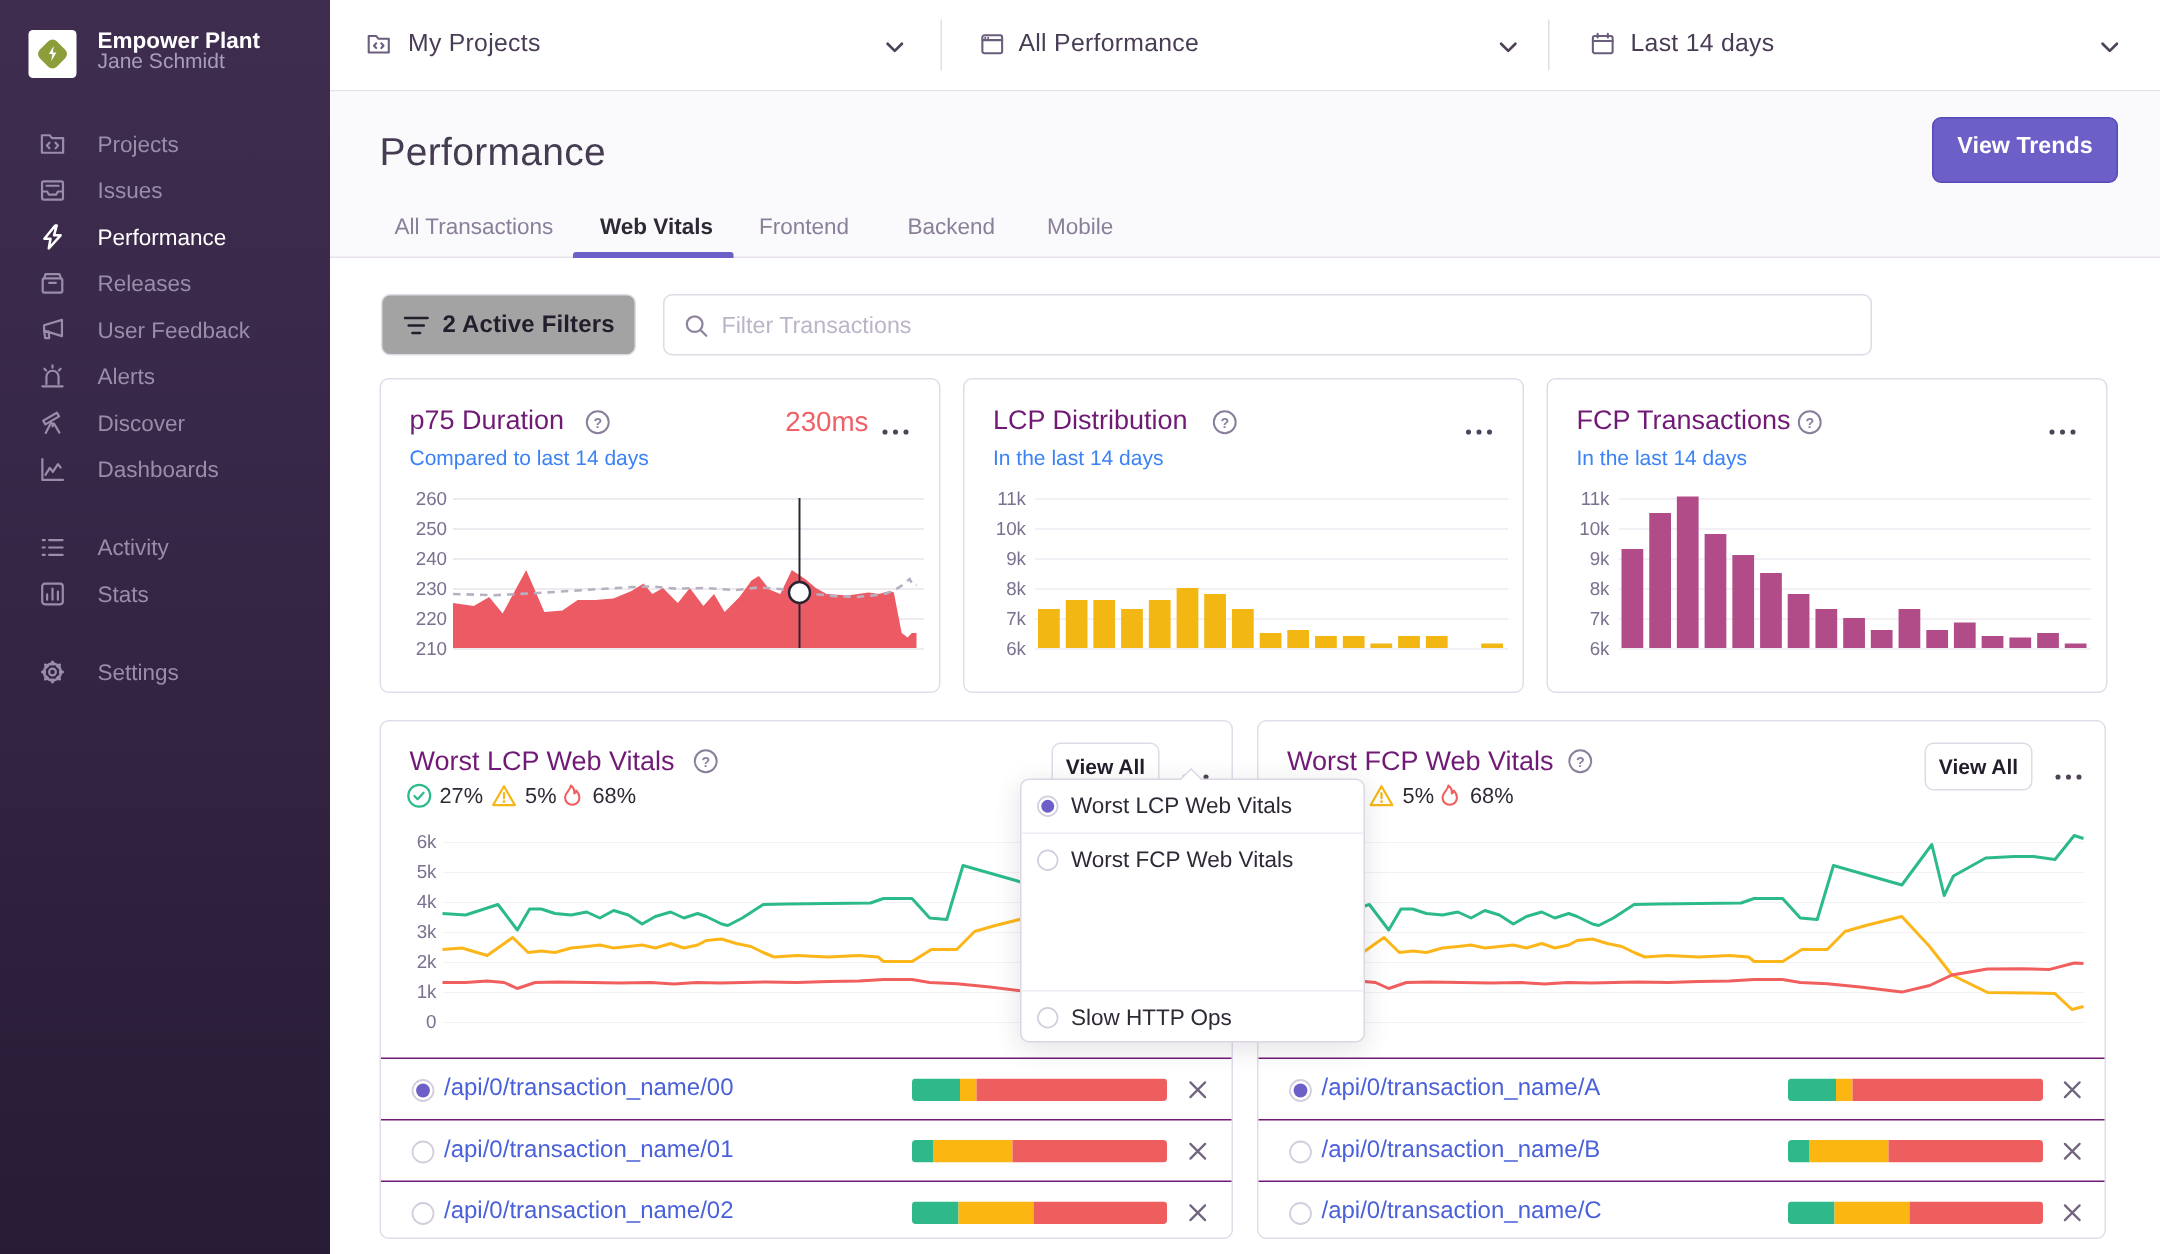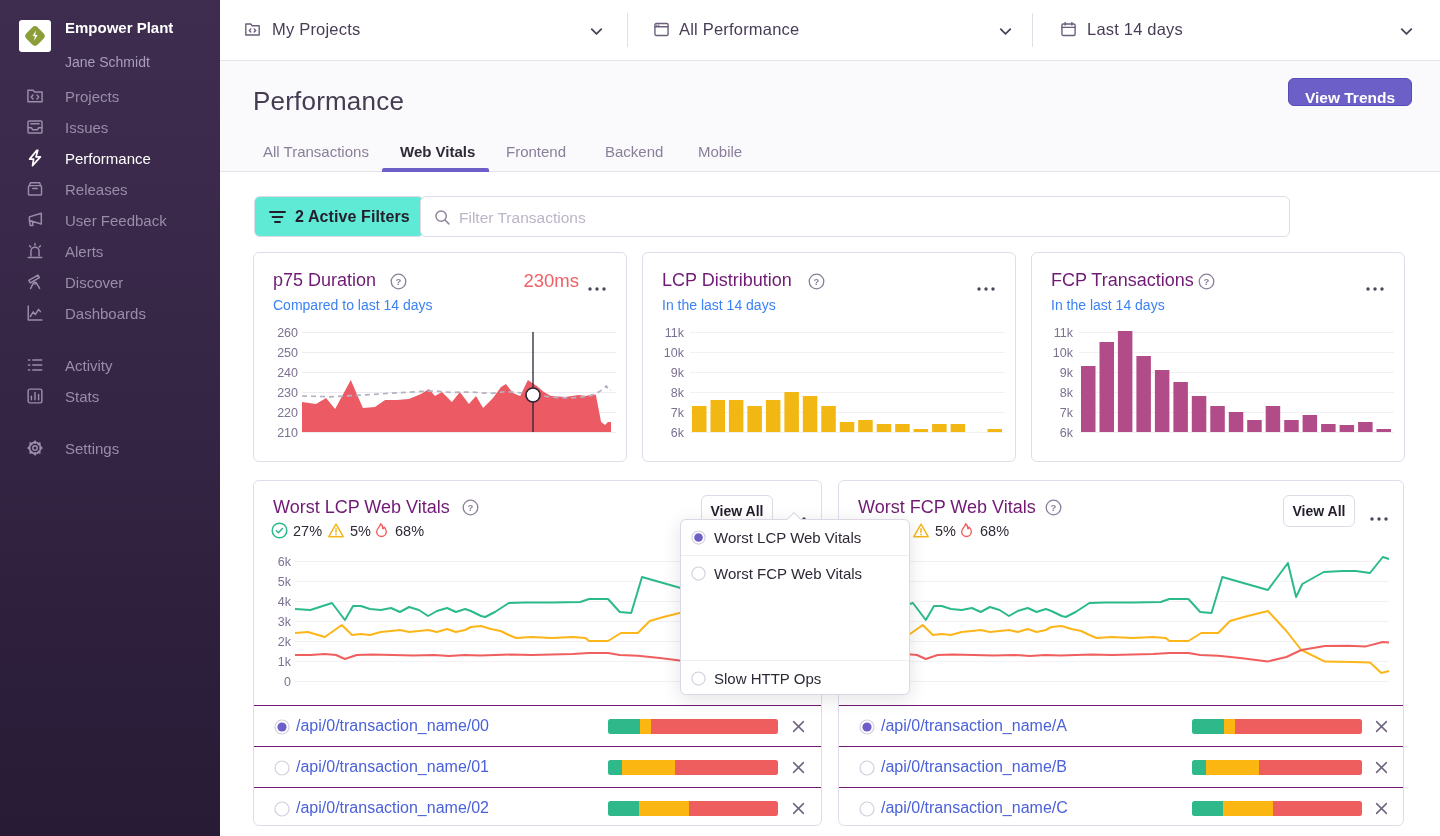--- a/index.html
+++ b/index.html
@@ -1,40 +1,40 @@
 <!DOCTYPE html>
 <html><head><meta charset="utf-8"><style>
 *{margin:0;padding:0;box-sizing:border-box}
 body{width:1440px;height:836px;font-family:"Liberation Sans",sans-serif;position:relative;background:#fff;overflow:hidden}
 .abs{position:absolute}
 .sidebar{position:absolute;left:0;top:0;width:220px;height:836px;background:linear-gradient(180deg,#3f2d4f 0%,#362646 45%,#271b35 100%)}
 .logo{position:absolute;left:19px;top:20px;width:32px;height:32px;background:#fff;border-radius:3px}
 .logo svg{position:absolute;left:3px;top:2px}
 .orgname{position:absolute;left:65px;top:19px;color:#fff;font-size:15px;font-weight:bold}
-.username{position:absolute;left:65px;top:54px;color:#a99dba;font-size:14px}
+.username{position:absolute;left:65px;top:32px;color:#a99dba;font-size:14px}
 .nav{position:absolute;left:0;top:84px;width:220px}
 .nav .it{position:absolute;left:26px;height:24px;display:flex;align-items:center;color:#998da9;font-size:15px}
 .nav .it svg{margin-right:21px}
 .nav .it.act{color:#fff}
 .topbar{position:absolute;left:220px;top:0;width:1220px;height:61px;background:#fff;border-bottom:1px solid #e7e1ea}
 .tbs{position:absolute;top:0;height:60px}
 .tbs .lab{position:absolute;top:20px;font-size:16.5px;color:#493d56;letter-spacing:.2px}
 .tbs .tic{position:absolute;top:21px}
 .tbs .ch{position:absolute;top:23px}
 .tbsep{position:absolute;top:13px;width:1px;height:34px;background:#e3dde8}
 .header{position:absolute;left:220px;top:61px;width:1220px;height:111px;background:#faf9fb;border-bottom:1px solid #e7e1ea}
 .h1{position:absolute;left:33px;top:25px;font-size:26px;color:#453c52;letter-spacing:.2px}
-.viewtrends{position:absolute;right:28px;top:17px;width:124px;height:28px;background:#6c5fc7;border:1px solid #584ab8;border-radius:6px;color:#fff;font-size:15.5px;font-weight:bold;text-align:center;line-height:38px}
+.viewtrends{position:absolute;right:28px;top:17px;width:124px;height:44px;background:#6c5fc7;border:1px solid #584ab8;border-radius:6px;color:#fff;font-size:15.5px;font-weight:bold;text-align:center;line-height:38px}
 .tab{position:absolute;top:82px;font-size:15px;color:#8a7f99}
 .tab.act{color:#2f2936;font-weight:bold}
 .tabline{position:absolute;left:162px;top:107px;width:107px;height:4px;background:#6c5fc7;border-radius:2px 2px 0 0}
 .content{position:absolute;left:220px;top:173px;width:1220px;height:663px;background:#fff}
-.fbtn{position:absolute;left:34px;top:23px;width:170px;height:41px;border:1px solid #e0dae6;border-radius:6px;background:#5eead4}
+.fbtn{position:absolute;left:34px;top:23px;width:170px;height:41px;border:1px solid #e0dae6;border-radius:6px;background:#a3a3a3}
 .fbtn .t{position:absolute;left:40px;top:11px;font-size:16px;font-weight:bold;color:#241d2c;letter-spacing:.1px}
-.fsearch{position:absolute;left:200px;top:23px;width:870px;height:41px;border:1px solid #e0dae6;border-radius:6px;background:#fff}
+.fsearch{position:absolute;left:222px;top:23px;width:806px;height:41px;border:1px solid #e0dae6;border-radius:6px;background:#fff}
 .fsearch .ph{position:absolute;left:38px;top:12px;font-size:15.5px;color:#bcb4c7}
 .card{position:absolute;background:#fff;border:1px solid #e2dce9;border-radius:6px}
 .cchart{position:absolute;left:0;top:0}
 .ax{font-family:"Liberation Sans";font-size:12.5px;fill:#7c7190}
 .ctitle{position:absolute;left:19px;top:17px;font-size:18px;color:#701a75}
 .csub{position:absolute;left:19px;top:44px;font-size:14px;color:#3b82f6}
 .cq{position:absolute;top:20px}
 .cdots{position:absolute;top:25px}
 .c230{position:absolute;right:47px;top:17px;font-size:18.5px;color:#ef6067}
 .viewall{position:absolute;width:72px;height:32px;border:1px solid #e0dae6;border-radius:6px;background:#fff;font-size:14px;font-weight:bold;color:#241d2c;text-align:center;line-height:30px;top:14px;right:48px}

